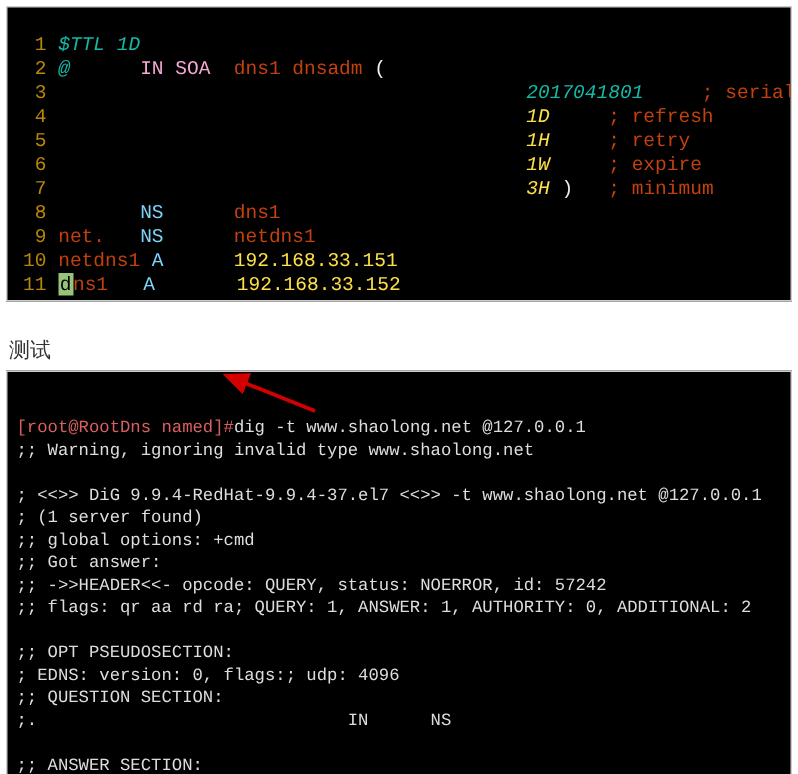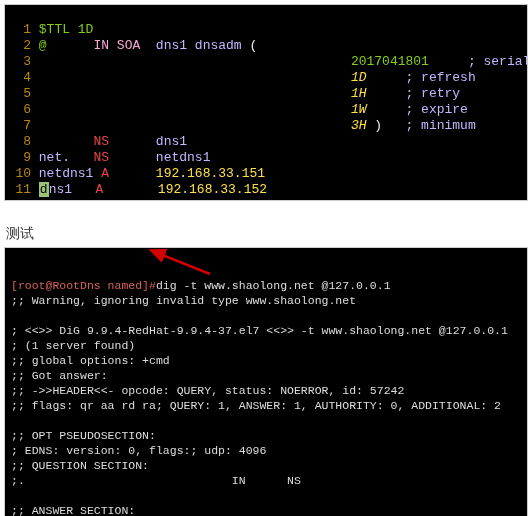--- a/index.html
+++ b/index.html
@@ -13,26 +13,26 @@
   .panel {
     background: #000;
     padding: 2px 4px;
     border: 1px solid #ccc;
     margin-bottom: 4px;
     white-space: pre;
     overflow-x: hidden;
   }
   .zone-line { line-height: 16px; }
   .ln { color: #b8860b; width: 22px; display: inline-block; text-align: right; }
-  .mag { color: #84cc16; }
+  .mag { color: #14b8a6; font-style: italic; }
   .yel { color: #f9a8d4; }
-  .cyan { color: #c4b5fd; }
+  .cyan { color: #c2410c; }
   .red { color: #fde047; }
   .dred { color: #fde047; font-style: italic; }
-  .grn { color: #ef4444; text-align: center; }
+  .grn { color: #7dd3fc; text-align: center; }
   .wht { color: #eee; }
   .cursor-box {
     background: #98c379;
     color: #000;
     padding: 0 1px;
   }
   .label {
     font-family: "Microsoft YaHei","SimSun",sans-serif;
     font-size: 14px;
     color: #333;

